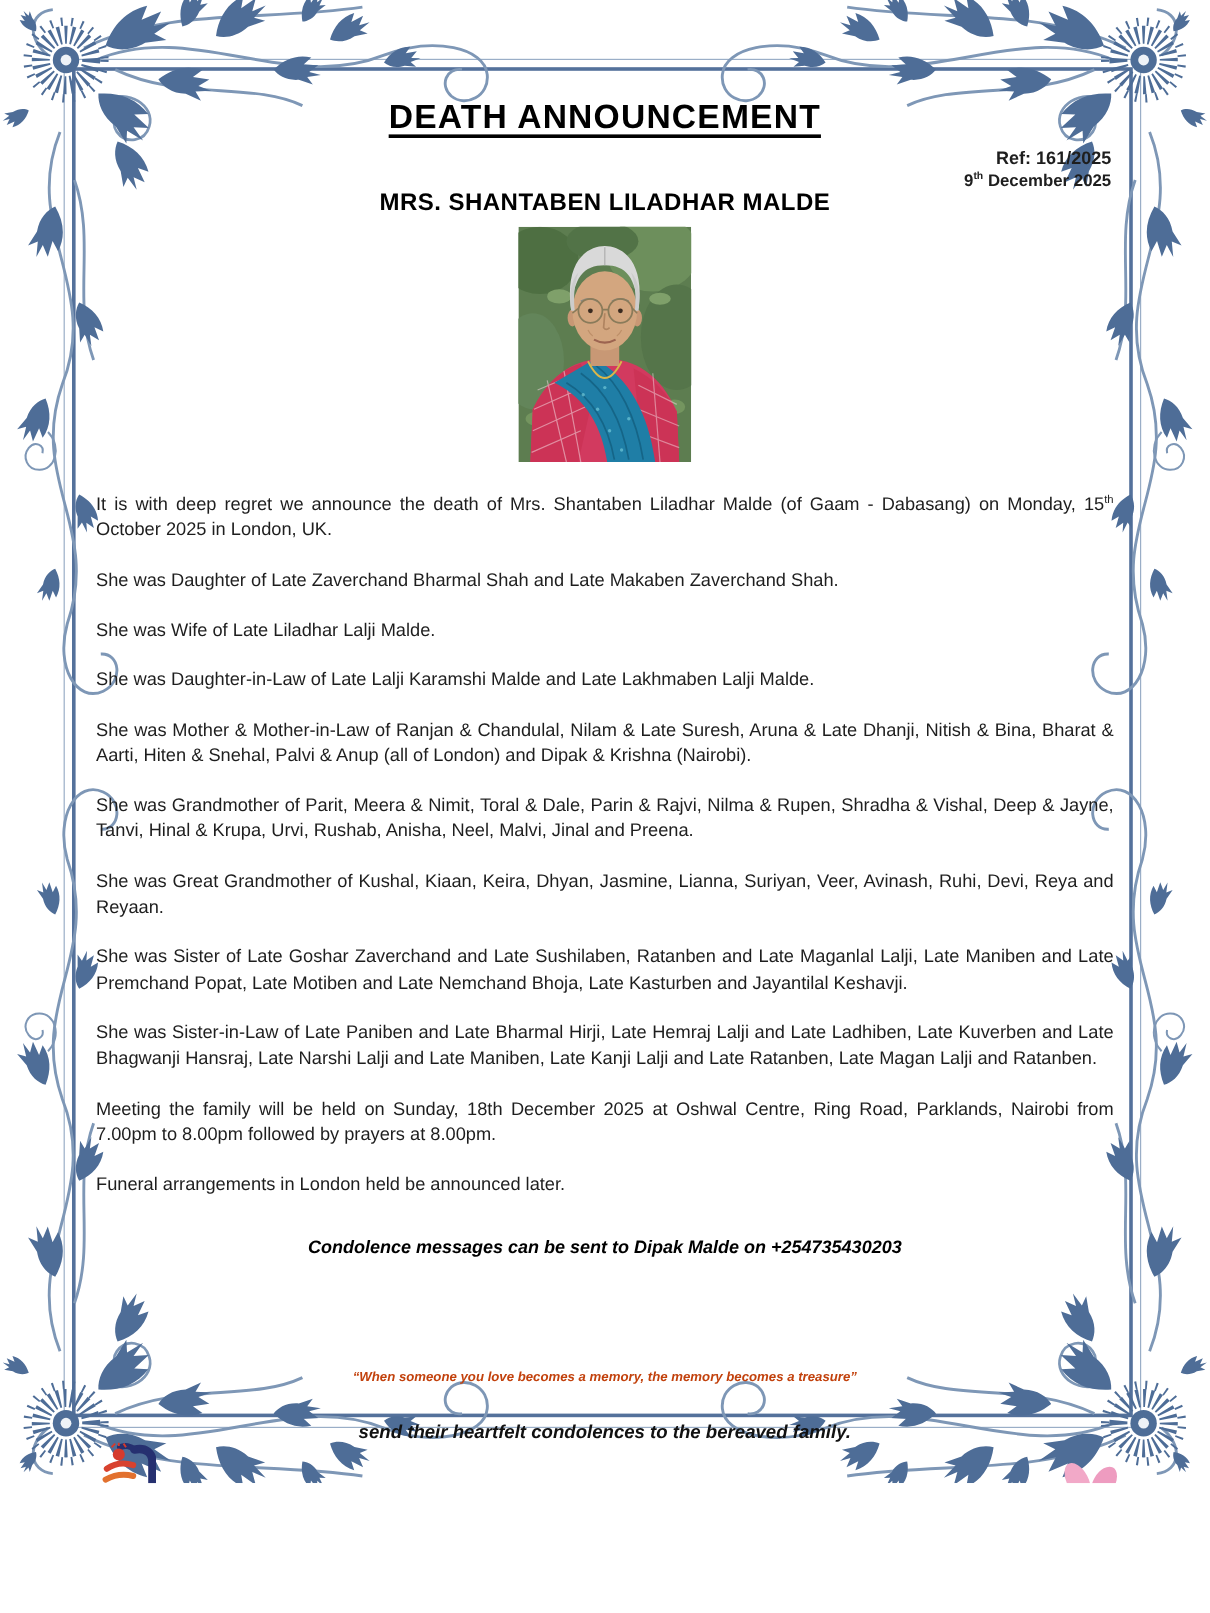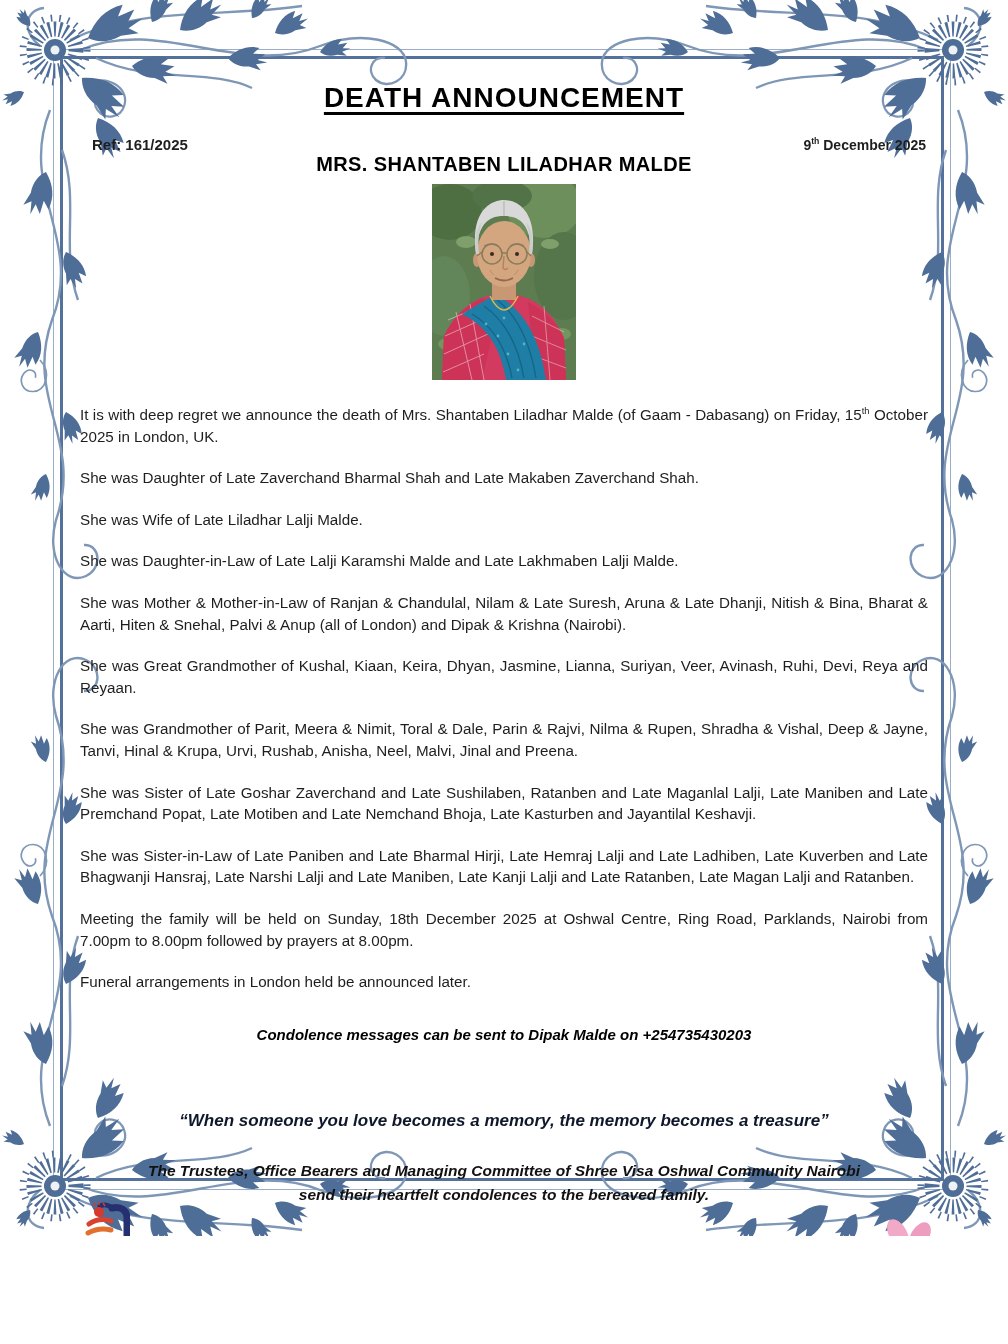--- a/index.html
+++ b/index.html
@@ -19,38 +19,38 @@
   .corner.bl{left:0;bottom:0;transform:scaleY(-1);}
   .corner.br{right:0;bottom:0;transform:scale(-1,-1);}
   
   .content{position:absolute;left:80px;top:82px;width:848px;}
   .doc-title{
     text-align:center;font-size:28px;font-weight:bold;letter-spacing:1px;
     text-decoration:underline;text-decoration-thickness:3px;text-underline-offset:5px;
     color:#000;margin:0;
   }
   .ref-row{display:flex;justify-content:space-between;align-items:flex-end;
-    margin-top:22px;padding:0 2px 0 12px;}
+    margin-top:10px;padding:0 2px 0 12px;flex-direction:column;}
   .ref{font-size:15px;font-weight:bold;}
   .date{font-size:14px;font-weight:bold;}
   sup{font-size:0.62em;}
   .deceased{text-align:center;font-size:20px;font-weight:bold;letter-spacing:0.4px;
     color:#000;}
   .photo-wrap{width:144px;height:196px;margin:8px auto 0 auto;}
   .photo-wrap svg{display:block;}
   p.body{
     font-size:15.2px;line-height:21.6px;text-align:justify;margin:20px 0 0 0;
   }
   .condolence{
     text-align:center;font-size:15px;font-weight:bold;font-style:italic;
     margin-top:33px;color:#000000;
   }
   .quote{
-    text-align:center;font-size:17px;font-weight:bold;font-style:italic;
-    margin-top:68px;color:#0f172a;
+    text-align:center;font-size:11px;font-weight:bold;font-style:italic;
+    margin-top:94px;color:#c2410c;
   }
   .trustees{
     text-align:center;font-size:15.5px;font-weight:bold;font-style:italic;
     line-height:24px;margin-top:28px;color:#111;
   }
   .om{
     text-align:center;font-size:12px;font-weight:bold;letter-spacing:0.3px;
     margin-top:39px;color:#000;
   }
   .logo{position:absolute;left:84px;top:1202px;width:46px;height:82px;}
@@ -214,40 +214,39 @@
         <circle cx="85" cy="70" r="2" fill="#3a2a20"></circle>
 
         <path d="M72,72 L71,84 Q73,87 76,84" stroke="#b08460" stroke-width="1.4" fill="none"></path>
 
         <path d="M63,94 Q72,99 81,94" stroke="#9c6450" stroke-width="1.8" fill="none"></path>
         <path d="M58,86 Q60,90 62,91" stroke="#bd8f68" stroke-width="1" fill="none"></path>
         <path d="M86,86 Q84,90 82,91" stroke="#bd8f68" stroke-width="1" fill="none"></path>
       </svg>
     </div>
 
-    <p class="body"><span>It is with deep regret we announce the death of Mrs. Shantaben Liladhar Malde (of Gaam - Dabasang) on Friday, 15</span><sup>th</sup><span> October 2025 in London, UK.</span></p>
+    <p class="body"><span>It is with deep regret we announce the death of Mrs. Shantaben Liladhar Malde (of Gaam - Dabasang) on Monday, 15</span><sup>th</sup><span> October 2025 in London, UK.</span></p>
 
     <p class="body">She was Daughter of Late Zaverchand Bharmal Shah and Late Makaben Zaverchand Shah.</p>
     <p class="body">She was Wife of Late Liladhar Lalji Malde.</p>
     <p class="body">She was Daughter-in-Law of Late Lalji Karamshi Malde and Late Lakhmaben Lalji Malde.</p>
     <p class="body">She was Mother &amp; Mother-in-Law of Ranjan &amp; Chandulal, Nilam &amp; Late Suresh, Aruna &amp; Late Dhanji, Nitish &amp; Bina, Bharat &amp; Aarti, Hiten &amp; Snehal, Palvi &amp; Anup (all of London) and Dipak &amp; Krishna (Nairobi).</p>
+    <p class="body">She was Grandmother of Parit, Meera &amp; Nimit, Toral &amp; Dale, Parin &amp; Rajvi, Nilma &amp; Rupen, Shradha &amp; Vishal, Deep &amp; Jayne, Tanvi, Hinal &amp; Krupa, Urvi, Rushab, Anisha, Neel, Malvi, Jinal and Preena.</p>
     <p class="body">She was Great Grandmother of Kushal, Kiaan, Keira, Dhyan, Jasmine, Lianna, Suriyan, Veer, Avinash, Ruhi, Devi, Reya and Reyaan.</p>
-    <p class="body">She was Grandmother of Parit, Meera &amp; Nimit, Toral &amp; Dale, Parin &amp; Rajvi, Nilma &amp; Rupen, Shradha &amp; Vishal, Deep &amp; Jayne, Tanvi, Hinal &amp; Krupa, Urvi, Rushab, Anisha, Neel, Malvi, Jinal and Preena.</p>
     <p class="body">She was Sister of Late Goshar Zaverchand and Late Sushilaben, Ratanben and Late Maganlal Lalji, Late Maniben and Late Premchand Popat, Late Motiben and Late Nemchand Bhoja, Late Kasturben and Jayantilal Keshavji.</p>
     <p class="body">She was Sister-in-Law of Late Paniben and Late Bharmal Hirji, Late Hemraj Lalji and Late Ladhiben, Late Kuverben and Late Bhagwanji Hansraj, Late Narshi Lalji and Late Maniben, Late Kanji Lalji and Late Ratanben, Late Magan Lalji and Ratanben.</p>
 
     <p class="body">Meeting the family will be held on Sunday, 18th December 2025 at Oshwal Centre, Ring Road, Parklands, Nairobi from 7.00pm to 8.00pm followed by prayers at 8.00pm.</p>
     <p class="body">Funeral arrangements in London held be announced later.</p>
 
     <div class="condolence">Condolence messages can be sent to Dipak Malde on +254735430203</div>
 
     <div class="quote">“When someone you love becomes a memory, the memory becomes a treasure”</div>
 
     <div class="trustees">
-      <div>The Trustees, Office Bearers and Managing Committee of Shree Visa Oshwal Community Nairobi</div>
       <div>send their heartfelt condolences to the bereaved family.</div>
     </div>
 
     <div class="om">OM SHANTI! SHANTI! SHANTI!</div>
   </div>
 
   <svg class="logo" viewBox="0 0 46 82">
     <path d="M28,6 C38,4 43,9 43,16 L43,54 C43,70 35,78 23,78 C13,78 7,71 7,63" fill="none" stroke="#263070" stroke-width="7" stroke-linecap="round"></path>
     <path d="M28,6 C25,3 20,2 16,4" fill="none" stroke="#263070" stroke-width="5" stroke-linecap="round"></path>
     <circle cx="15" cy="10" r="5" fill="#d53a2d"></circle>

